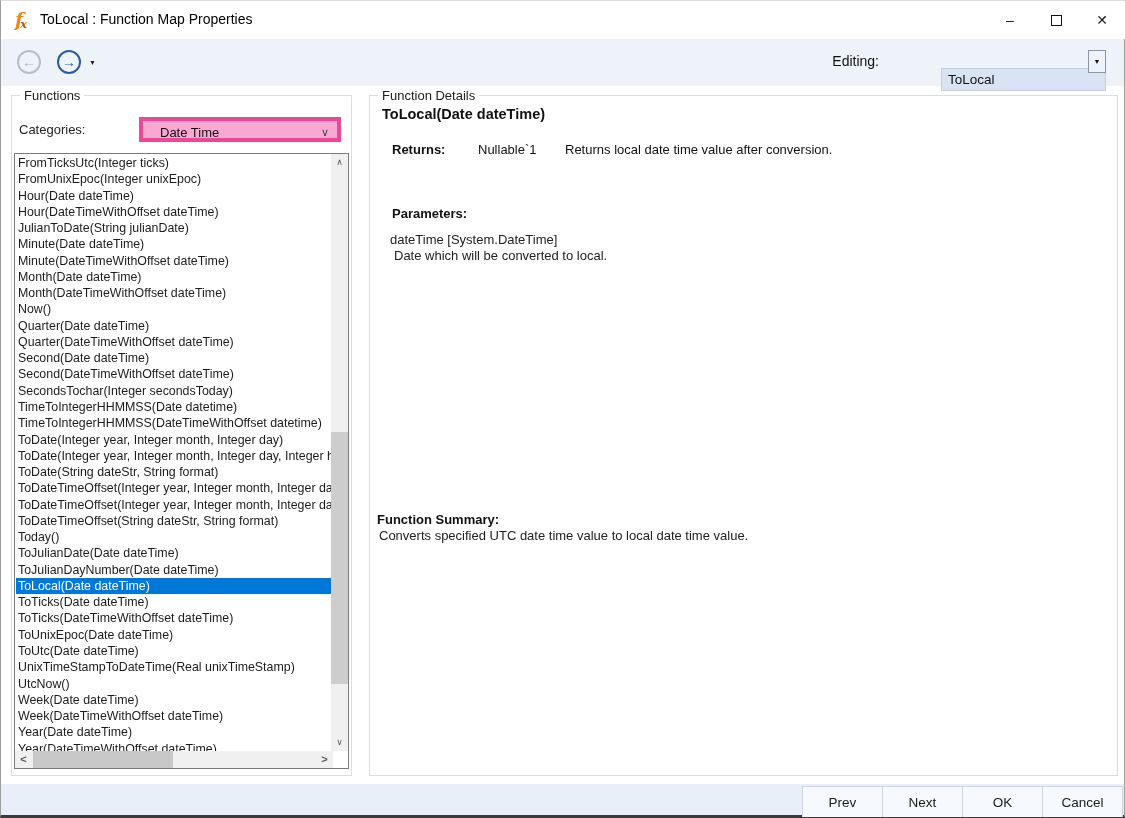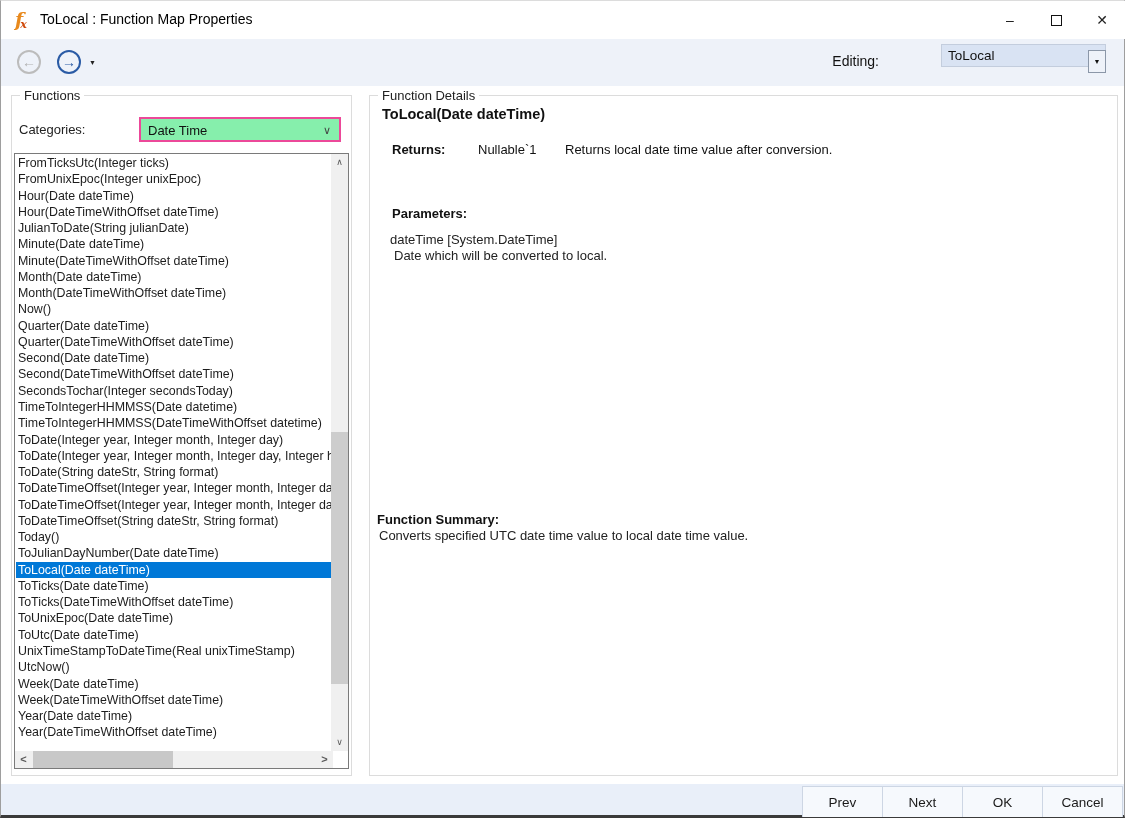--- a/index.html
+++ b/index.html
@@ -24,35 +24,35 @@
   .btn-close { right:0; font-size:14px; }
 
   
   .toolbar { position:absolute; left:0; top:38px; width:100%; height:47px; background:#eef2f9; }
   .nav-circle { position:absolute; top:11px; width:24px; height:24px; border-radius:50%;
                 display:flex; align-items:center; justify-content:center; font-size:14px; font-weight:bold; background:transparent; }
   .nav-back    { left:16px;  border:2px solid #bcbcbc; color:#b2b2b2; }
   .nav-forward { left:56px;  border:2px solid #2a5ba5; color:#2a5ba5; }
   .nav-caret   { position:absolute; left:88px; top:20px; font-size:7px; color:#222; }
   .editing-label { position:absolute; right:245px; top:14px; font-size:14px; color:#111; }
-  .editing-combo { position:absolute; right:18px; top:5px; width:165px; height:23px; background:#d9e3f3;
+  .editing-combo { position:absolute; right:18px; top:29px; width:165px; height:23px; background:#d9e3f3;
                    border:1px solid #c3cddd; font-size:13.5px; color:#111; line-height:21px; padding-left:6px; }
   .editing-drop  { position:absolute; right:18px; top:11px; width:18px; height:23px; background:#eef2f9;
                    border:1px solid #8b97a8; display:flex; align-items:center; justify-content:center; font-size:7px; color:#111; }
 
   
   .groupbox { position:absolute; border:1px solid #dcdcdc; background:#fff; }
   .gb-functions { left:10px;  top:94px; width:341px; height:681px; }
   .gb-details   { left:368px; top:94px; width:749px; height:681px; }
   .gb-label { position:absolute; top:-8px; left:8px; background:#fff; padding:0 4px; font-size:13px; color:#222; }
 
   
   .cat-label { position:absolute; left:7px; top:26px; font-size:13px; color:#222; }
-  .cat-combo { position:absolute; left:127px; top:21px; width:202px; height:25px; background:#86efac;
-               border:2px solid #ec4899; font-size:13px; color:#111; line-height:23px; padding-left:7px; }
+  .cat-combo { position:absolute; left:127px; top:21px; width:202px; height:25px; background:#f9a8d4;
+               border:4px solid #ec4899; font-size:13px; color:#111; line-height:23px; padding-left:17px; }
   .cat-chevron { position:absolute; right:8px; top:0; font-size:11px; color:#444; line-height:23px; }
 
   
   .listbox { position:absolute; left:2px; top:57px; width:335px; height:616px; border:1px solid #7a7a7a; background:#fff; overflow:hidden; }
   .list-items { position:absolute; left:1px; top:1px; width:315px; height:597px; overflow:hidden; }
   .li { height:16.27px; line-height:16.27px; font-size:12.4px; color:#1c1c1c; white-space:nowrap; overflow:hidden; padding-left:2px; }
   .li.sel { background:#0078d7; color:#fff; }
 
   .vscroll { position:absolute; right:0; top:0; width:17px; height:597px; background:#f0f0f0; }
   .vscroll .arrow { position:absolute; left:0; width:17px; height:17px; text-align:center; font-size:9px; line-height:17px; color:#5a5a5a; }
@@ -142,20 +142,21 @@
           <div class="li">SecondsTochar(Integer secondsToday)</div>
           <div class="li">TimeToIntegerHHMMSS(Date datetime)</div>
           <div class="li">TimeToIntegerHHMMSS(DateTimeWithOffset datetime)</div>
           <div class="li">ToDate(Integer year, Integer month, Integer day)</div>
           <div class="li">ToDate(Integer year, Integer month, Integer day, Integer hour)</div>
           <div class="li">ToDate(String dateStr, String format)</div>
           <div class="li">ToDateTimeOffset(Integer year, Integer month, Integer day)</div>
           <div class="li">ToDateTimeOffset(Integer year, Integer month, Integer day, I)</div>
           <div class="li">ToDateTimeOffset(String dateStr, String format)</div>
           <div class="li">Today()</div>
+          <div class="li">ToJulianDate(Date dateTime)</div>
           <div class="li">ToJulianDayNumber(Date dateTime)</div>
           <div class="li sel">ToLocal(Date dateTime)</div>
           <div class="li">ToTicks(Date dateTime)</div>
           <div class="li">ToTicks(DateTimeWithOffset dateTime)</div>
           <div class="li">ToUnixEpoc(Date dateTime)</div>
           <div class="li">ToUtc(Date dateTime)</div>
           <div class="li">UnixTimeStampToDateTime(Real unixTimeStamp)</div>
           <div class="li">UtcNow()</div>
           <div class="li">Week(Date dateTime)</div>
           <div class="li">Week(DateTimeWithOffset dateTime)</div>

